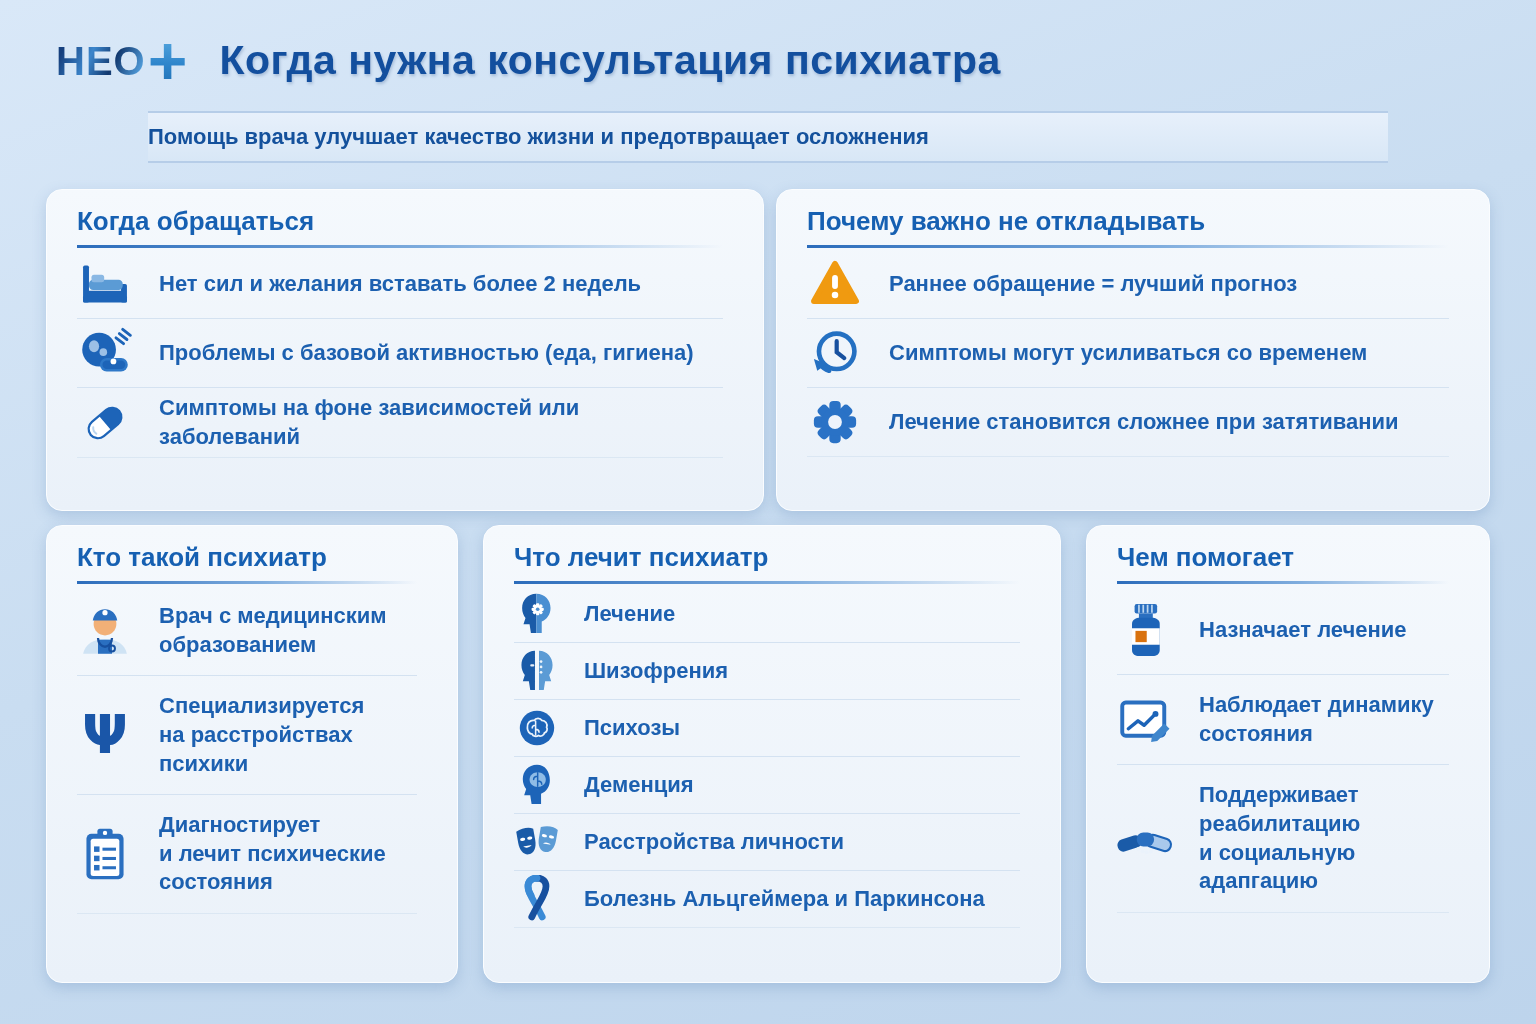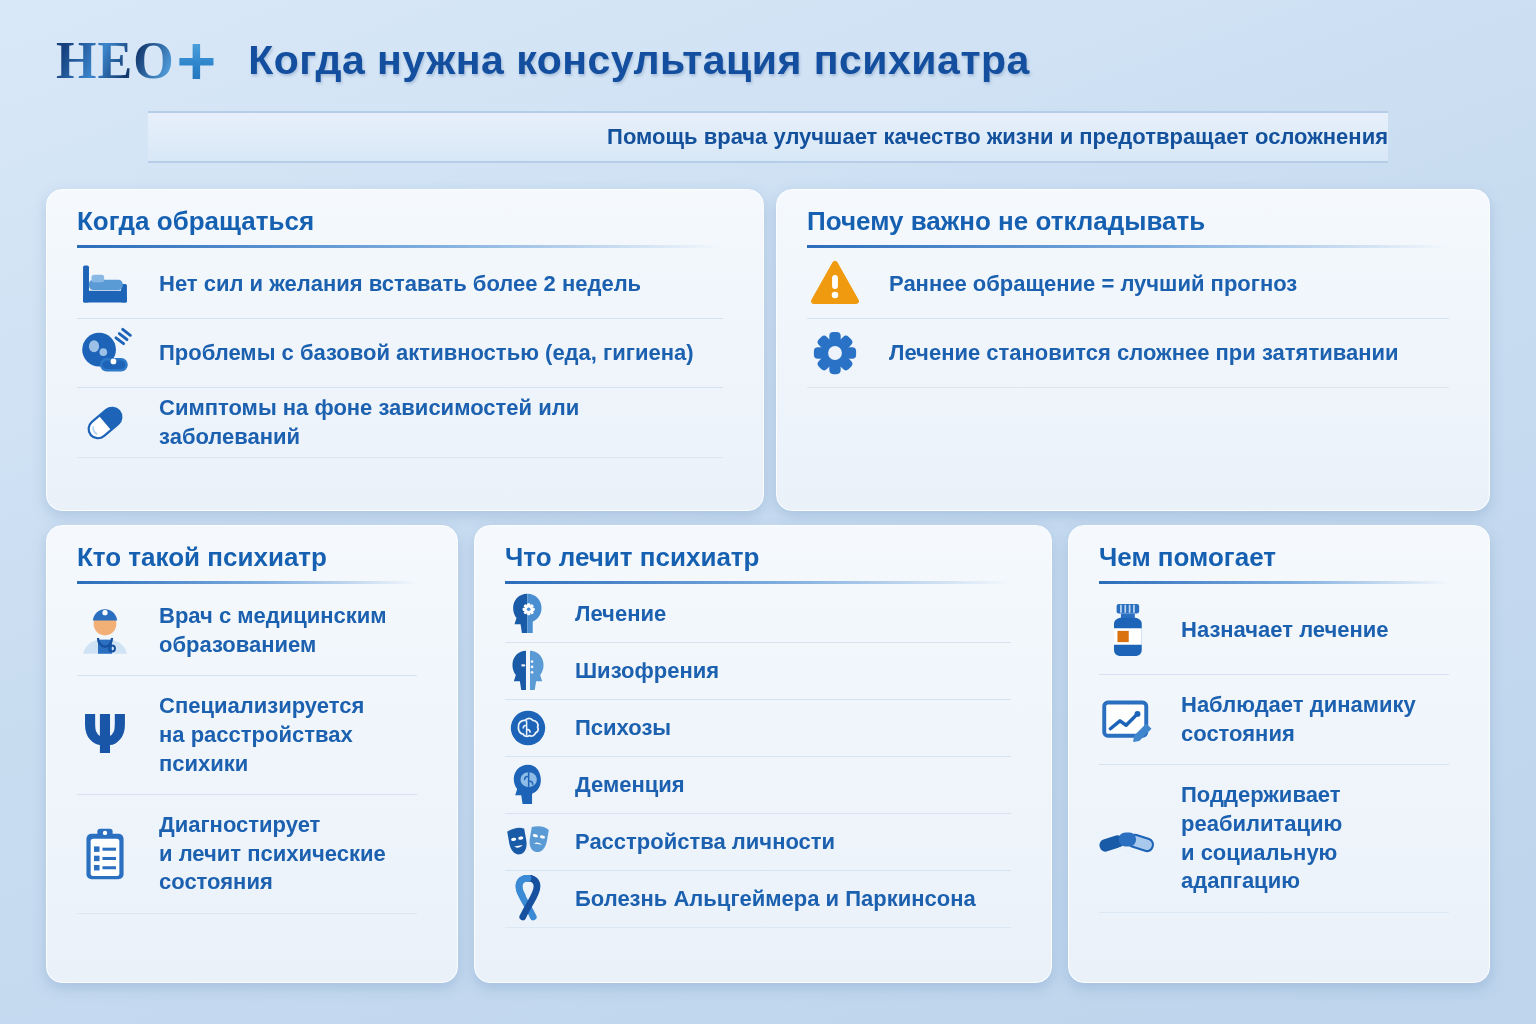--- a/index.html
+++ b/index.html
@@ -8,49 +8,48 @@
     font-family: "Liberation Sans", "DejaVu Sans", sans-serif;
     background: linear-gradient(160deg, #d9e8f8 0%, #c9ddf1 45%, #bdd4ec 100%);
     overflow: hidden;
   }
   .page { width:1536px; height:1024px; position:relative; }
 
   
   header { display:flex; align-items:center; padding:30px 0 0 56px; }
   .logo-wrap { display:flex; align-items:center; }
   .logo-text {
-    font-size:52px; font-weight:900; letter-spacing:1px; line-height:1;
+    font-size:40px; font-weight:900; letter-spacing:1px; line-height:1;
     background: linear-gradient(115deg,#16407e 10%,#3c86cc 38%,#12386e 62%,#4f9ad8 90%);
     -webkit-background-clip:text; background-clip:text; color:transparent;
     text-shadow: 0 0 0 rgba(0,0,0,0);
-    font-family: Liberation Serif, serif;
   }
   .logo-plus {
     font-size:68px; font-weight:900; line-height:0.9; margin-left:2px;
     background: linear-gradient(180deg,#5fb0e4 0%,#2f86cc 55%,#1d6cb0 100%);
     -webkit-background-clip:text; background-clip:text; color:transparent;
   }
   h1.page-title {
     margin-left:32px; font-size:41px; font-weight:700; color:#134f9e;
     text-shadow: 1px 2px 3px rgba(30,70,130,.25); letter-spacing:0.5px;
   }
 
   
   .subtitle-band {
     margin:20px 148px 0 148px;
     border-top:2px solid #b6cde8; border-bottom:2px solid #b6cde8;
     background: linear-gradient(180deg,#e7f0fb,#d8e7f6);
-    text-align:right; padding:11px 0;
+    text-align:left; padding:11px 0;
   }
   .subtitle-band p { font-size:22px; font-weight:700; color:#14519c; }
 
   
   main { padding:26px 46px 0 46px; }
   .row-top { display:grid; grid-template-columns:718px 1fr; gap:12px; }
-  .row-bottom { display:grid; grid-template-columns:412px 578px 1fr; gap:16px; margin-top:14px; }
+  .row-bottom { display:grid; grid-template-columns:412px 578px 1fr; gap:25px; margin-top:14px; }
 
   .card {
     background: linear-gradient(180deg,#f5f9fd 0%,#eaf1f9 100%);
     border:1px solid #fbfdff; border-radius:16px;
     box-shadow: 0 5px 14px rgba(90,130,180,.28);
     padding:16px 40px 6px 30px; overflow:hidden;
   }
   .row-top .card { height:322px; }
   .row-bottom .card { height:458px; }
 
@@ -145,20 +144,31 @@
         <hr class="title-rule">
         <div class="item">
           <span class="ic">
             <svg width="52" height="52" viewBox="0 0 64 64">
               <path d="M32 7 L58 53 H6 Z" fill="#f09a10" stroke="#f09a10" stroke-width="7" stroke-linejoin="round"></path>
               <rect x="28.4" y="21" width="7.2" height="17" rx="3.6" fill="#ffffff"></rect>
               <circle cx="32" cy="45.5" r="4" fill="#ffffff"></circle>
             </svg>
           </span>
           <span class="txt">Раннее обращение = лучший прогноз</span>
+        </div>
+        <div class="item">
+          <span class="ic">
+            <svg width="54" height="54" viewBox="0 0 64 64">
+              <circle cx="34" cy="30" r="21" fill="none" stroke="#2470c2" stroke-width="5.5"></circle>
+              <path d="M34 18v13l9 7" fill="none" stroke="#17509f" stroke-width="5" stroke-linecap="round"></path>
+              <path d="M14 45a21 21 0 0 0 11 8" fill="none" stroke="#2470c2" stroke-width="5.5" stroke-linecap="round"></path>
+              <path d="M7 39l4 14 11-8z" fill="#2470c2"></path>
+            </svg>
+          </span>
+          <span class="txt">Симптомы могут усиливаться со временем</span>
         </div>
         <div class="item">
           <span class="ic">
             <svg width="52" height="52" viewBox="0 0 64 64">
               <g fill="#2a72c6">
                 <rect x="25" y="6" width="14" height="52" rx="5"></rect>
                 <rect x="6" y="25" width="52" height="14" rx="5"></rect>
                 <g transform="rotate(45 32 32)">
                   <rect x="25" y="6" width="14" height="52" rx="5"></rect>
                   <rect x="6" y="25" width="52" height="14" rx="5"></rect>

